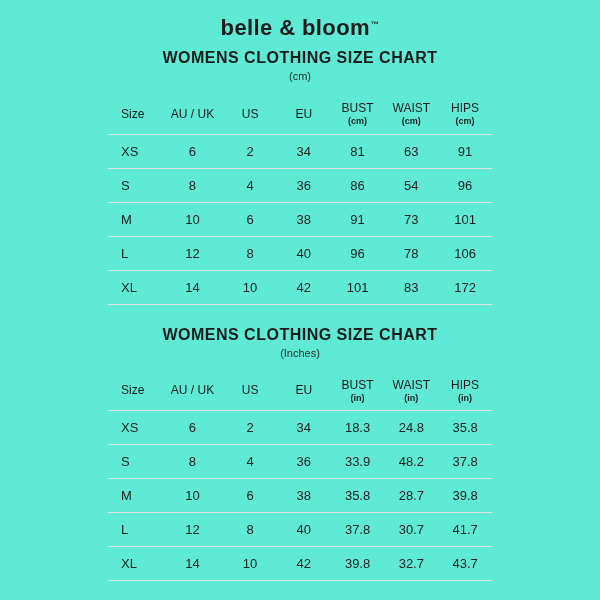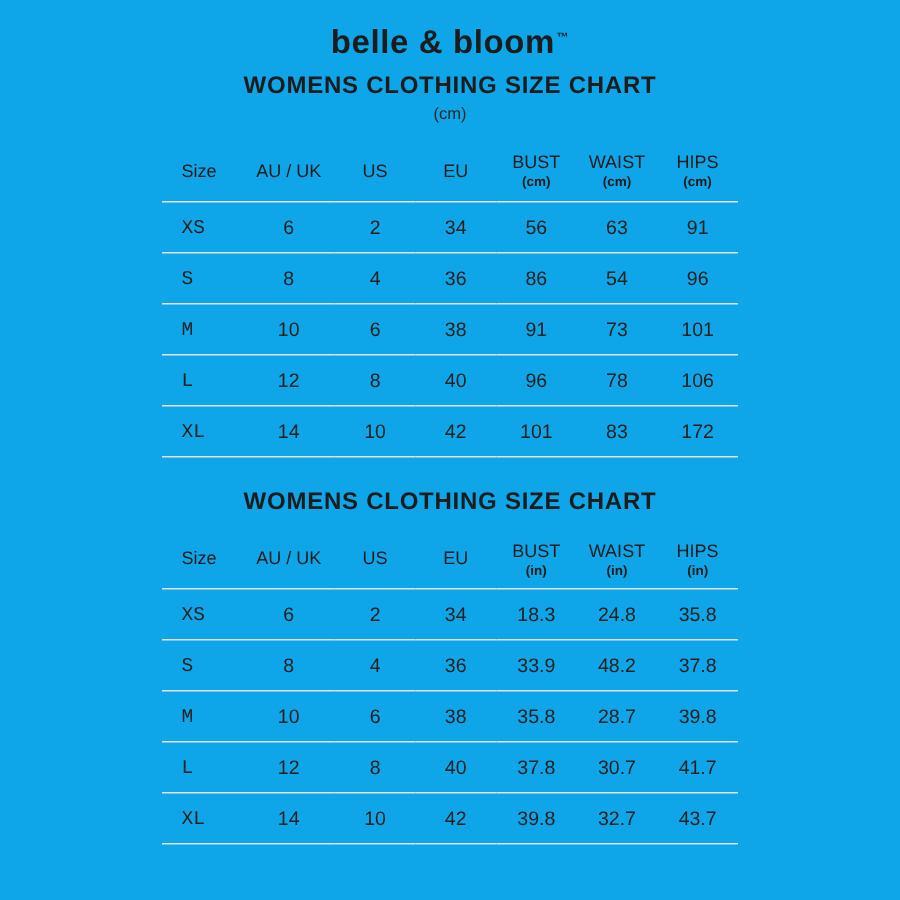--- a/index.html
+++ b/index.html
@@ -5,21 +5,21 @@
   * { box-sizing: border-box; }
   html, body { margin: 0; padding: 0; background: #ffffff; }
   body {
     font-family: "Liberation Sans", "DejaVu Sans", sans-serif;
     color: #1d1d1d;
   }
   .page {
     width: 600px;
     height: 600px;
     margin: 0 auto;
-    background: #0ea5e9;
+    background: #5eead4;
     padding-top: 12px;
     overflow: hidden;
   }
   .brand {
     text-align: center;
     font-size: 22px;
     font-weight: 600;
     letter-spacing: 0.4px;
     color: #1c1c1c;
     line-height: 26px;
@@ -80,21 +80,21 @@
     color: #1c1c1c;
     line-height: 13px;
   }
   .col-unit {
     font-size: 9px;
     font-weight: 600;
     color: #1c1c1c;
     line-height: 10px;
     margin-top: 1px;
   }
-  td[data-name="size-label-cell"] { font-weight: 400; font-family: Liberation Mono, monospace; }
+  td[data-name="size-label-cell"] { font-weight: 400; }
 </style>
 </head>
 <body>
 
 <div class="page" data-name="size-chart-page">
 
   <div class="brand" data-name="brand-logo">
     <span data-name="brand-name">belle &amp; bloom</span><sup data-name="trademark-symbol">™</sup>
   </div>
 
@@ -129,21 +129,21 @@
               <div class="col-unit" data-name="column-unit">(cm)</div>
             </th>
           </tr>
       </thead>
       <tbody data-name="table-body-cm">
           <tr data-name="table-row">
             <td data-name="size-label-cell">XS</td>
             <td data-name="size-value-cell">6</td>
             <td data-name="size-value-cell">2</td>
             <td data-name="size-value-cell">34</td>
-            <td data-name="size-value-cell">56</td>
+            <td data-name="size-value-cell">81</td>
             <td data-name="size-value-cell">63</td>
             <td data-name="size-value-cell">91</td>
           </tr>
           <tr data-name="table-row">
             <td data-name="size-label-cell">S</td>
             <td data-name="size-value-cell">8</td>
             <td data-name="size-value-cell">4</td>
             <td data-name="size-value-cell">36</td>
             <td data-name="size-value-cell">86</td>
             <td data-name="size-value-cell">54</td>
@@ -175,20 +175,21 @@
             <td data-name="size-value-cell">101</td>
             <td data-name="size-value-cell">83</td>
             <td data-name="size-value-cell">172</td>
           </tr>
         </tbody>
     </table>
   </section>
 
   <section class="section-inches" data-name="size-chart-section-inches">
     <h2 class="chart-title" data-name="chart-title-inches">WOMENS CLOTHING SIZE CHART</h2>
+    <div class="chart-subtitle" data-name="chart-unit-inches">(Inches)</div>
     <table class="size-table" data-name="size-table-inches">
       <thead data-name="table-header-inches">
         <tr data-name="header-row">
             <th data-name="column-header">
               <div class="col-label" data-name="column-label">Size</div>
             </th>
             <th data-name="column-header">
               <div class="col-label" data-name="column-label">AU / UK</div>
             </th>
             <th data-name="column-header">

